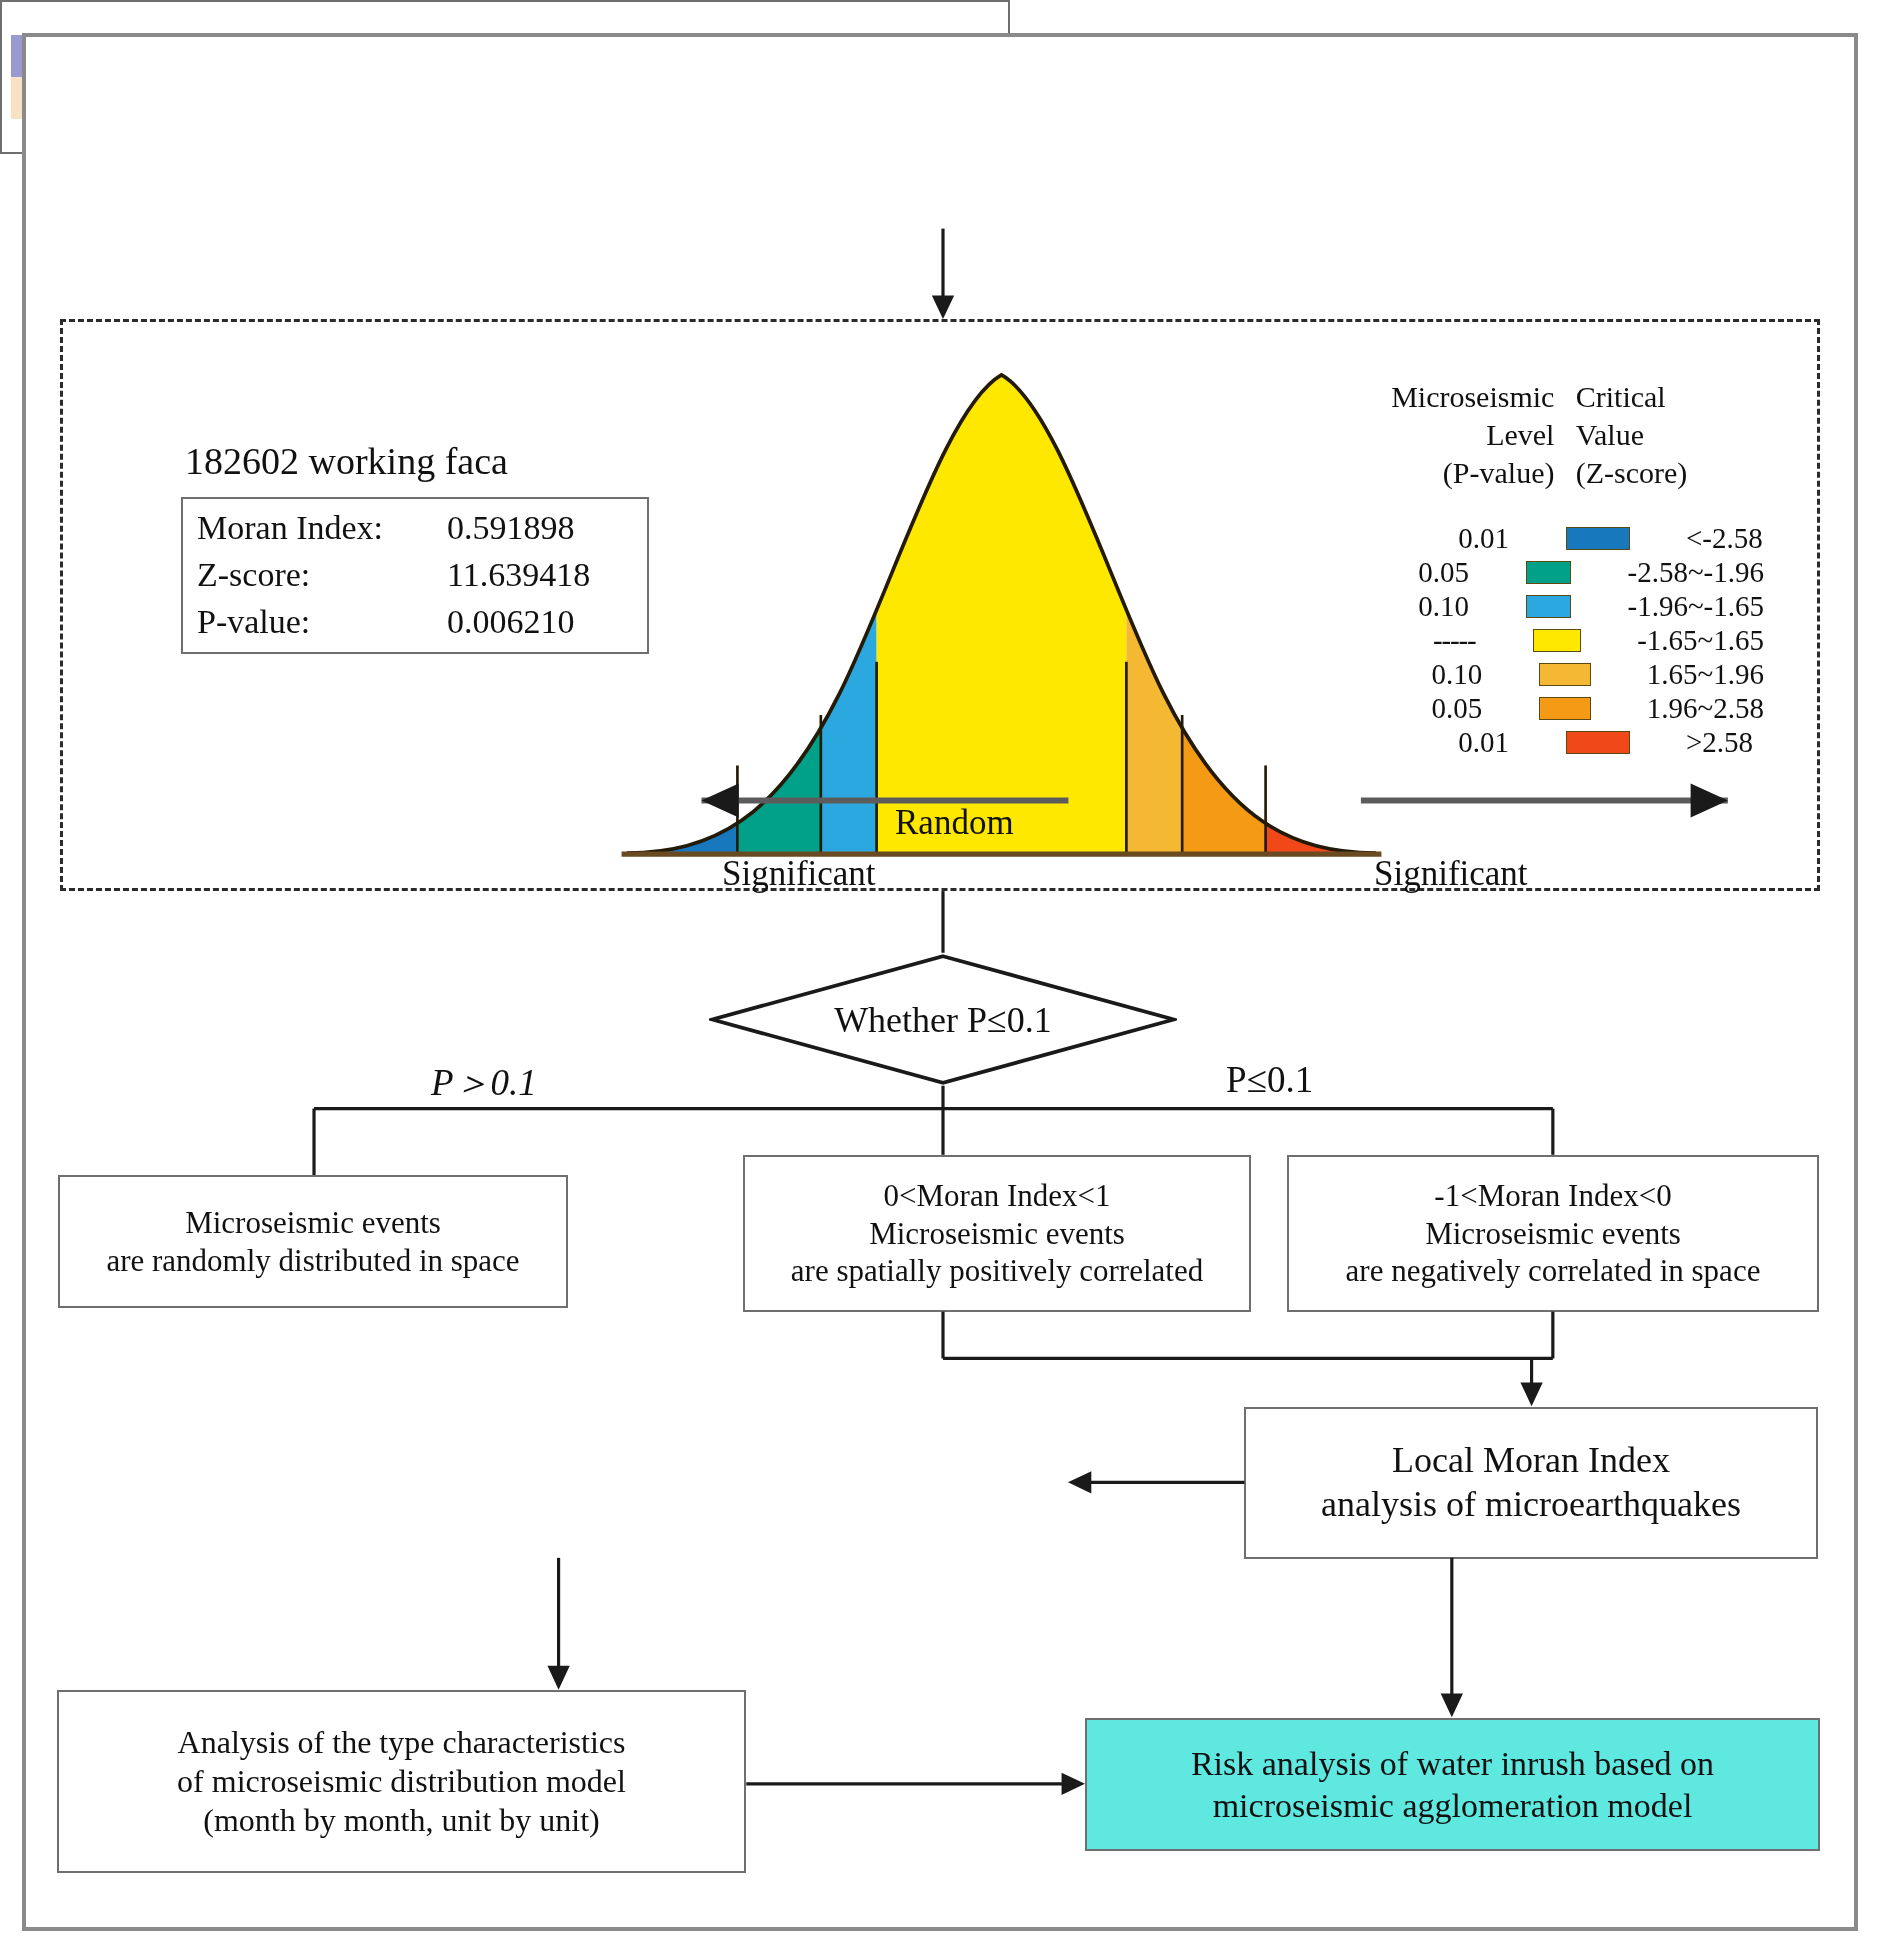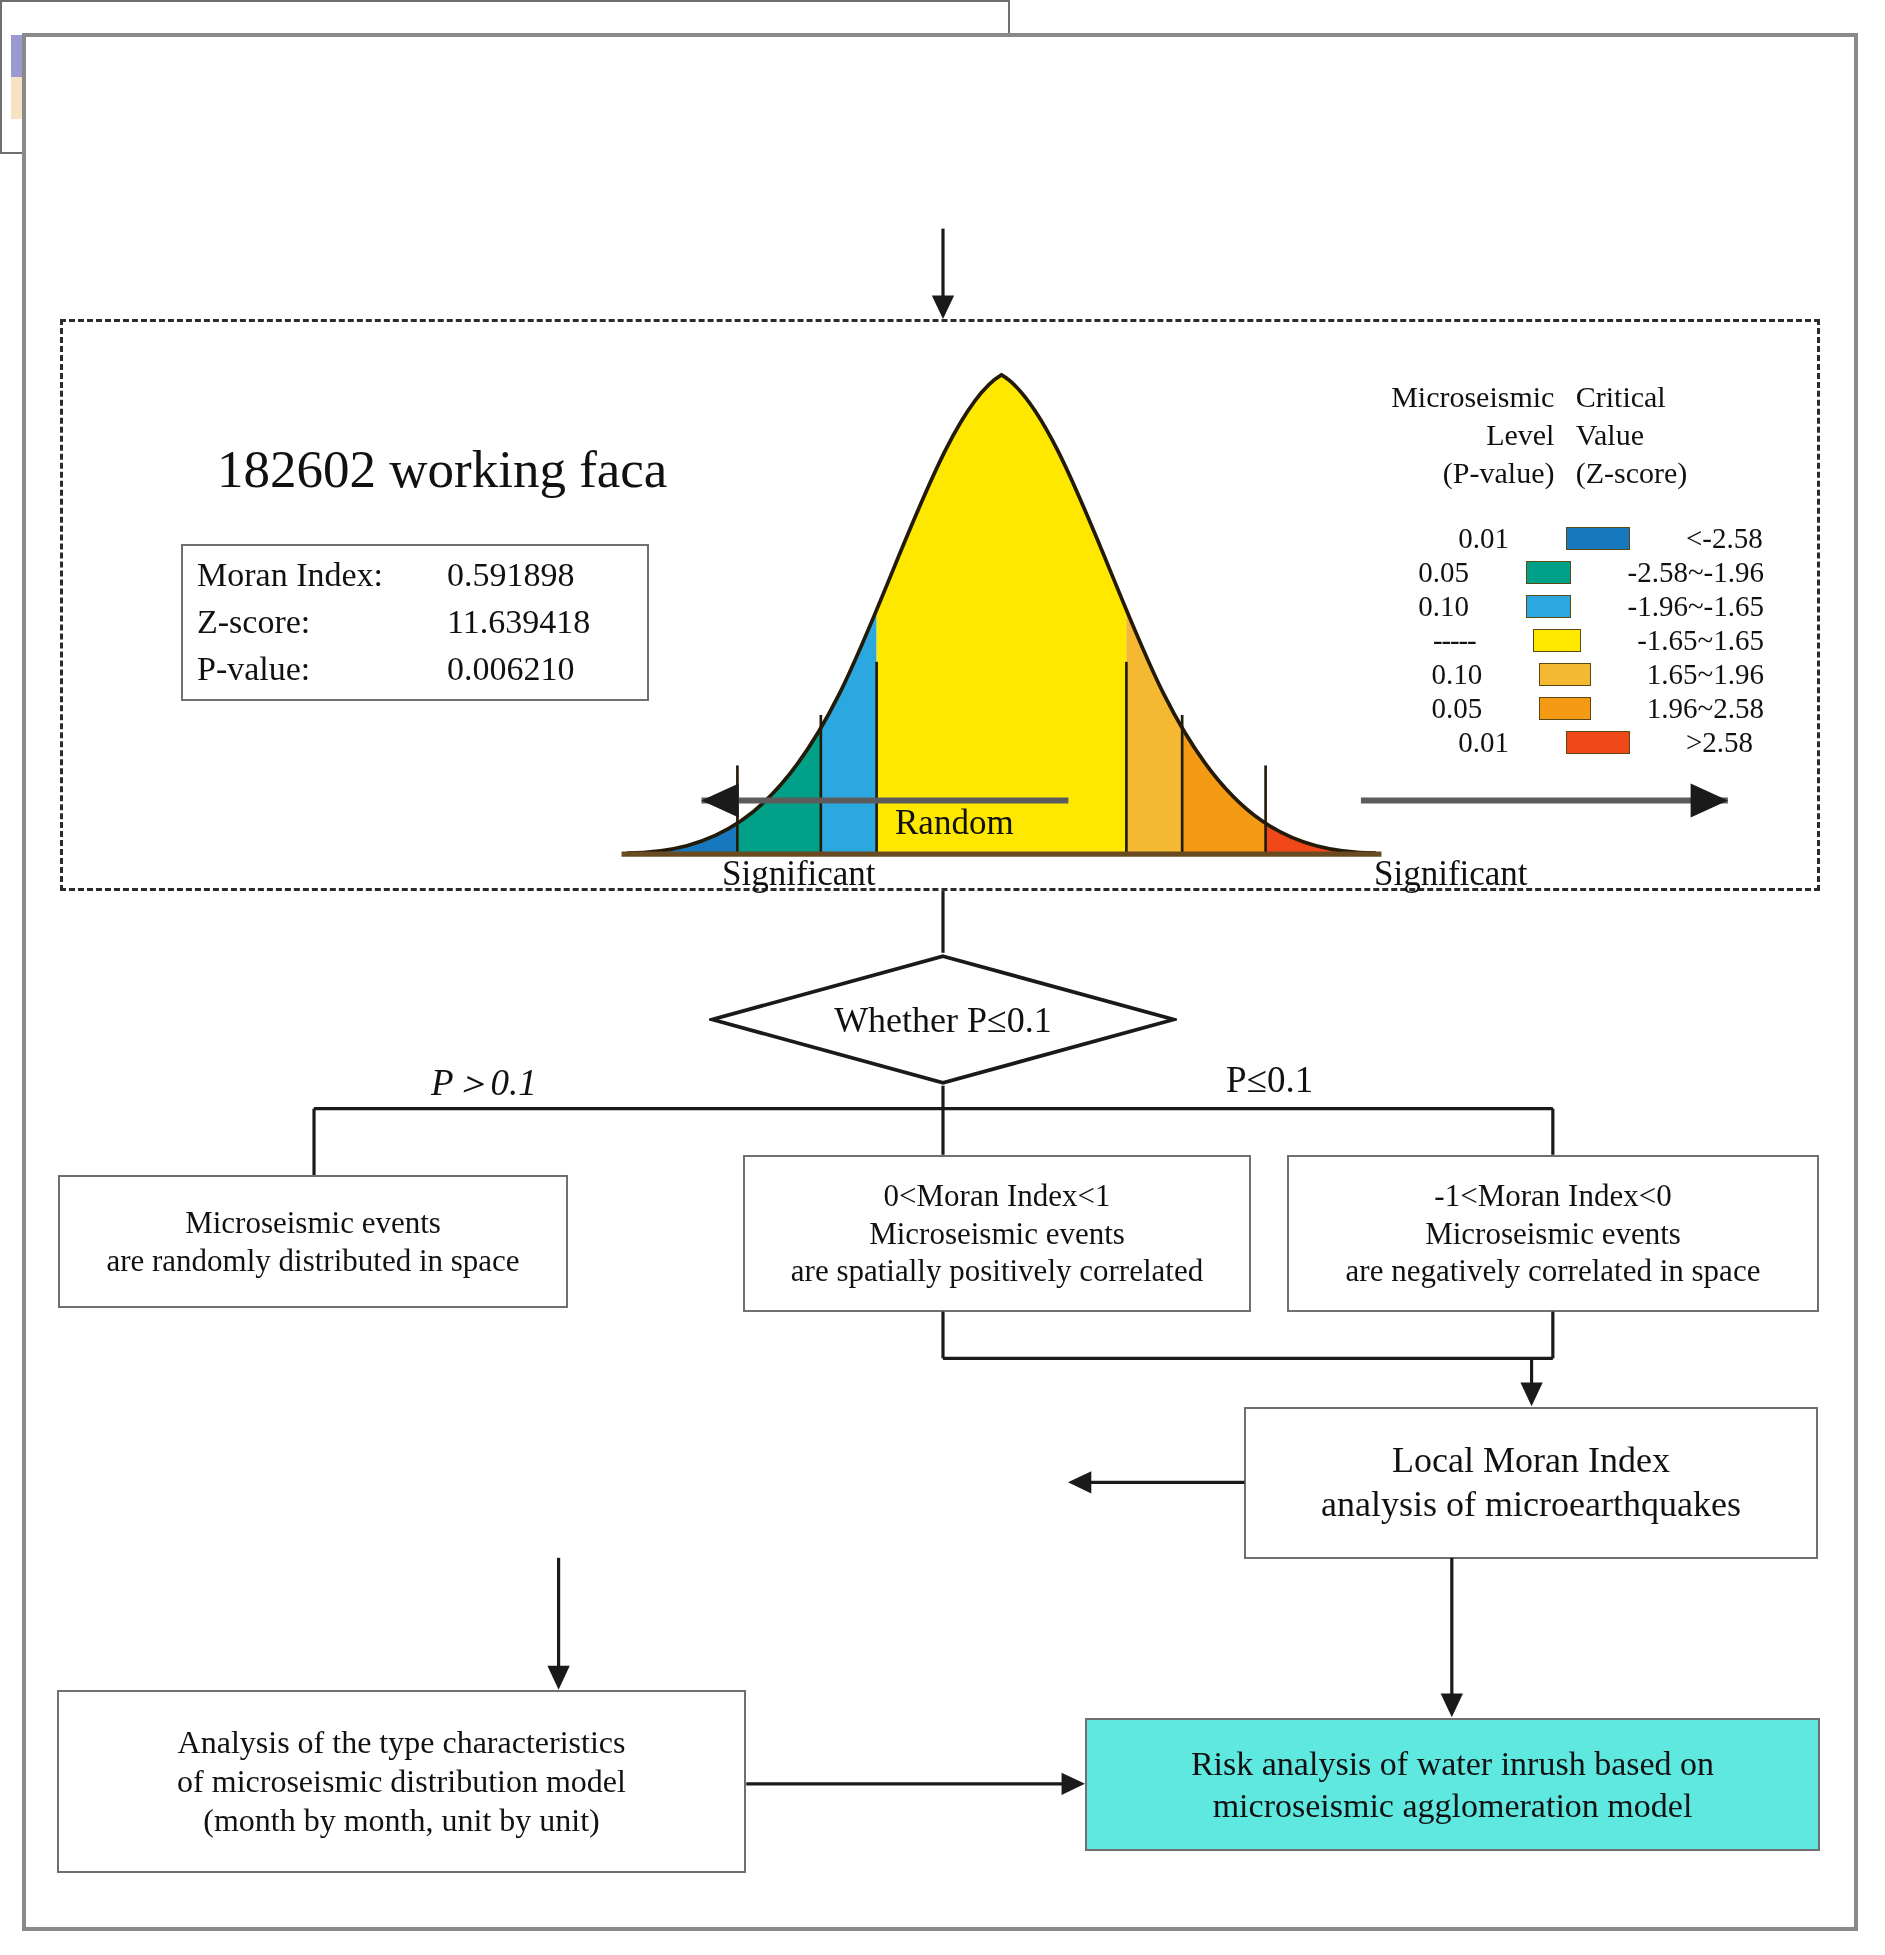--- a/index.html
+++ b/index.html
@@ -23,25 +23,25 @@
   
   #steps-box{left:60px;top:57px;width:1760px;height:170px;
              display:flex;flex-direction:column;align-items:center;
              justify-content:center;}
   #steps-box .ln{font-size:39px;line-height:1.30;white-space:nowrap;
                  display:block;text-align:center;}
 
   
   #curve-panel{left:60px;top:319px;width:1760px;height:572px;}
 
-  #faca-title{position:absolute;left:122px;top:117px;font-size:53px;white-space:nowrap;margin-left:32px;}
+  #faca-title{position:absolute;left:122px;top:117px;font-size:38px;white-space:nowrap;}
   #stats-box{position:absolute;left:118px;top:175px;width:468px;height:157px;
              border:2.7px solid #6f6f6f;box-sizing:border-box;background:#fff;
              display:flex;flex-direction:column;justify-content:center;
-             padding:0 14px;margin-top:47px;}
+             padding:0 14px;}
   .stat-row{display:flex;justify-content:space-between;align-items:baseline;
             font-size:34px;line-height:1.38;}
   .stat-row .lbl{white-space:nowrap;}
   .stat-row .val{white-space:nowrap;min-width:186px;text-align:left;padding-left:21px;}
 
   
   #curve-svg{position:absolute;left:553px;top:21px;}
 
   #lbl-random{position:absolute;left:832px;top:481px;font-size:35px;white-space:nowrap;}
   #lbl-sig-left{position:absolute;left:659px;top:532px;font-size:35px;white-space:nowrap;}

